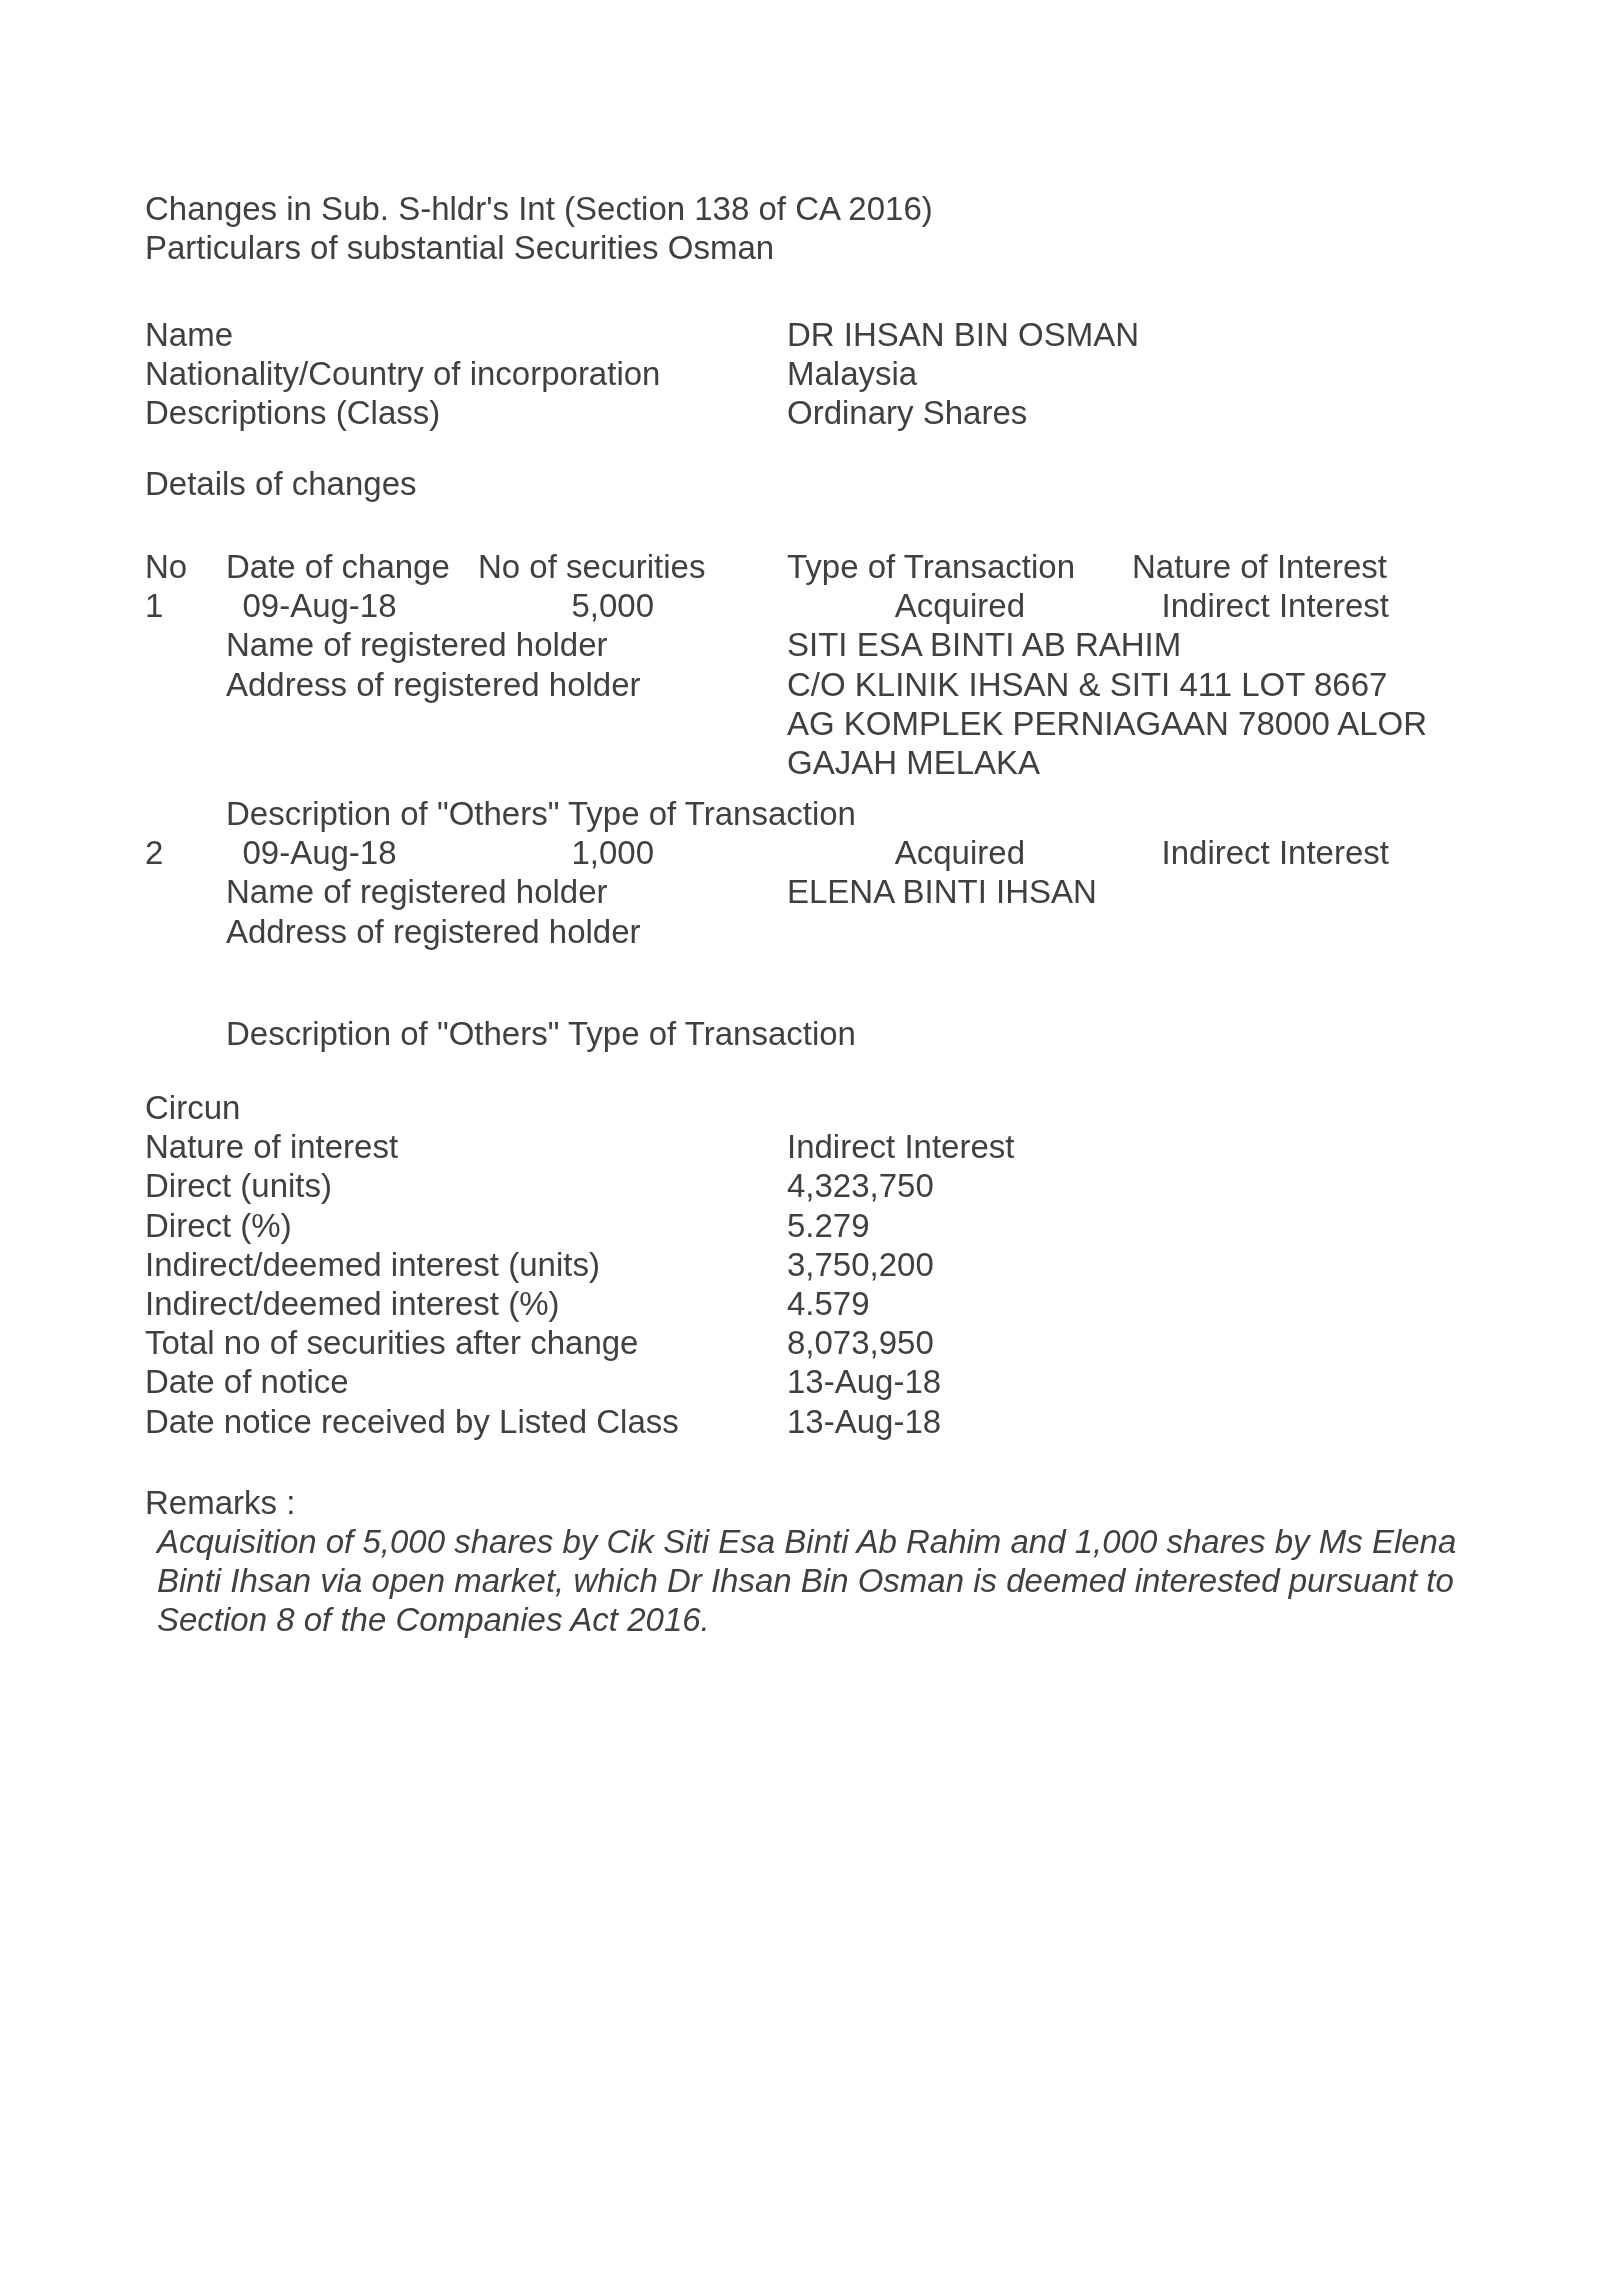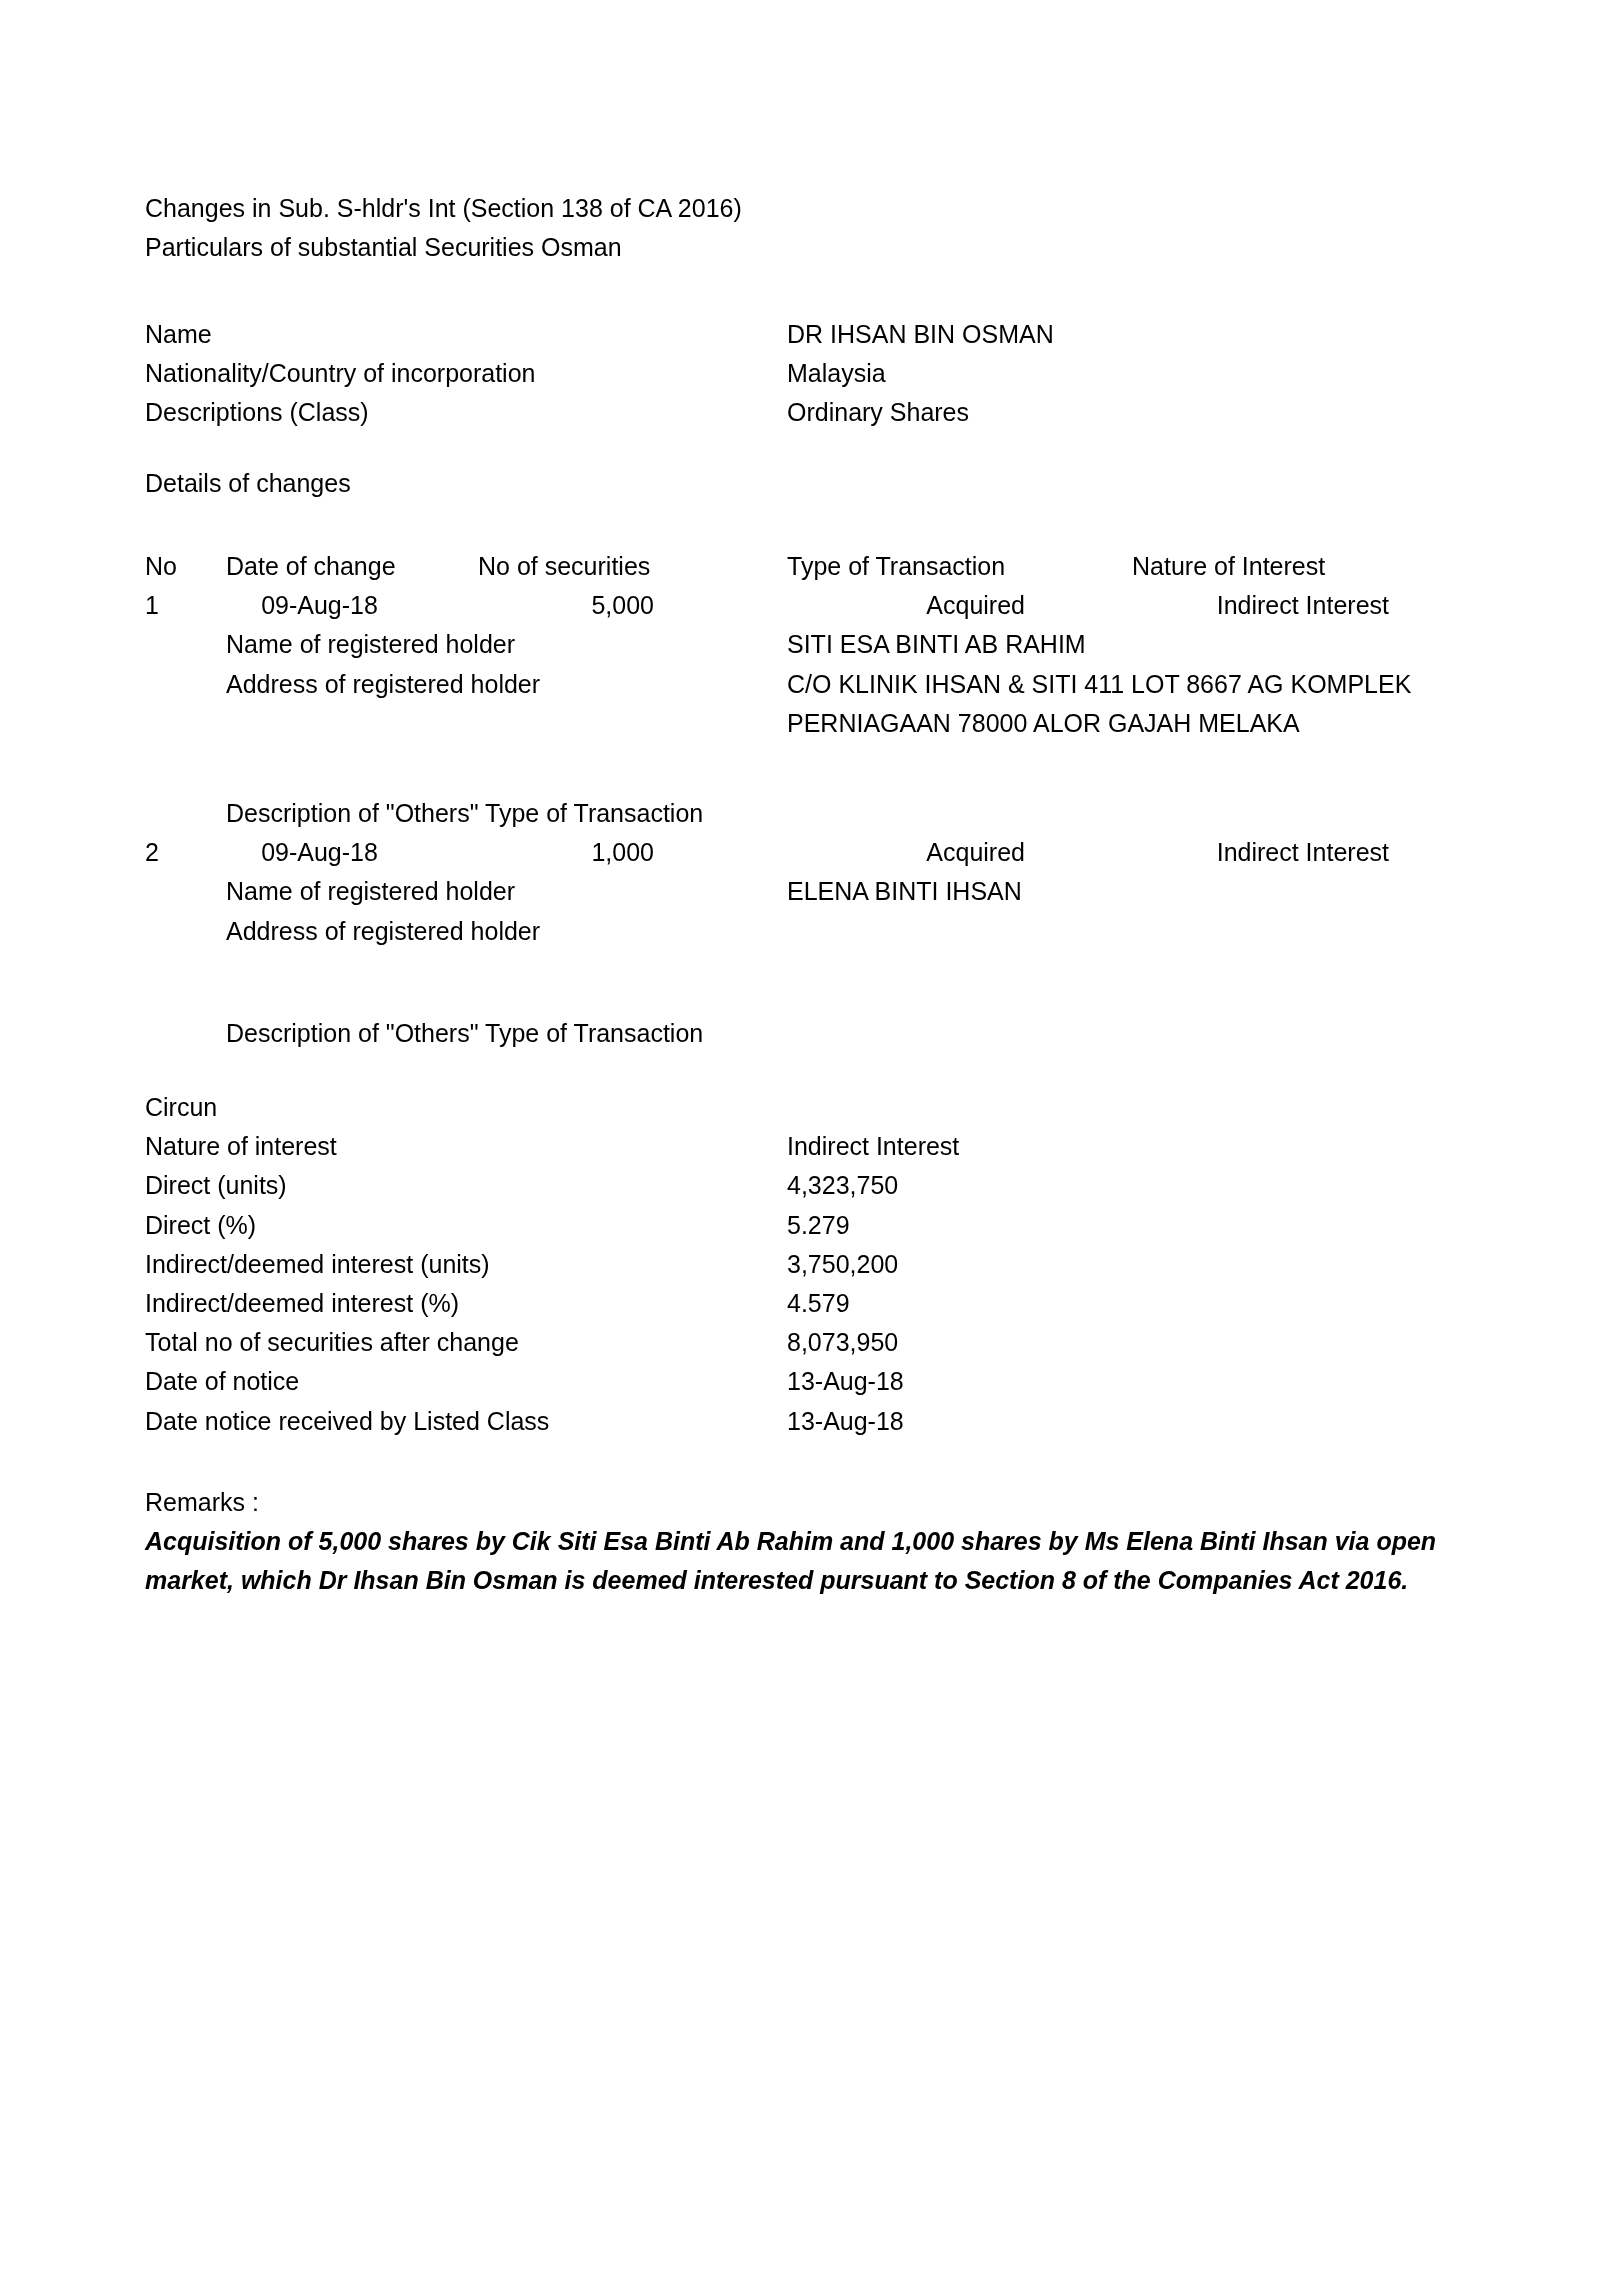--- a/index.html
+++ b/index.html
@@ -6,23 +6,23 @@
     margin: 0;
     padding: 0;
     background: #ffffff;
   }
   .page {
     position: relative;
     width: 1620px;
     height: 2293px;
     background: #ffffff;
     font-family: "Liberation Sans", sans-serif;
-    font-size: 25px;
+    font-size: 33px;
     line-height: 39px;
-    color: #000000;
+    color: #404040;
     overflow: hidden;
   }
   .abs { position: absolute; }
   .row { position: absolute; left: 0; width: 1620px; height: 39px; }
   
   .x-margin   { left: 145px; }
   .x-indent   { left: 226px; }
   .x-value    { left: 787px; }
   .cell { position: absolute; white-space: nowrap; }
   .c-no          { left: 145px; }
@@ -154,18 +154,18 @@
     <span class="cell x-value">13-Aug-18</span>
   </div>
   <div class="row" style="top:1402px">
     <span class="cell x-margin">Date notice received by Listed Class</span>
     <span class="cell x-value">13-Aug-18</span>
   </div>
 
   <div class="row" style="top:1483px">
     <span class="cell x-margin">Remarks :</span>
   </div>
-  <div class="abs" style="top:1522px; left:0; width:1604px; height:127px;font-weight:bold;">
+  <div class="abs" style="top:1522px; left:12px; width:1604px; height:127px;">
     <span class="remarks-text">Acquisition of 5,000 shares by Cik Siti Esa Binti Ab Rahim and 1,000 shares by Ms Elena Binti Ihsan via open market, which Dr Ihsan Bin Osman is deemed interested pursuant to Section 8 of the Companies Act 2016.</span>
   </div>
 
 </div>
 
 
 </body></html>

